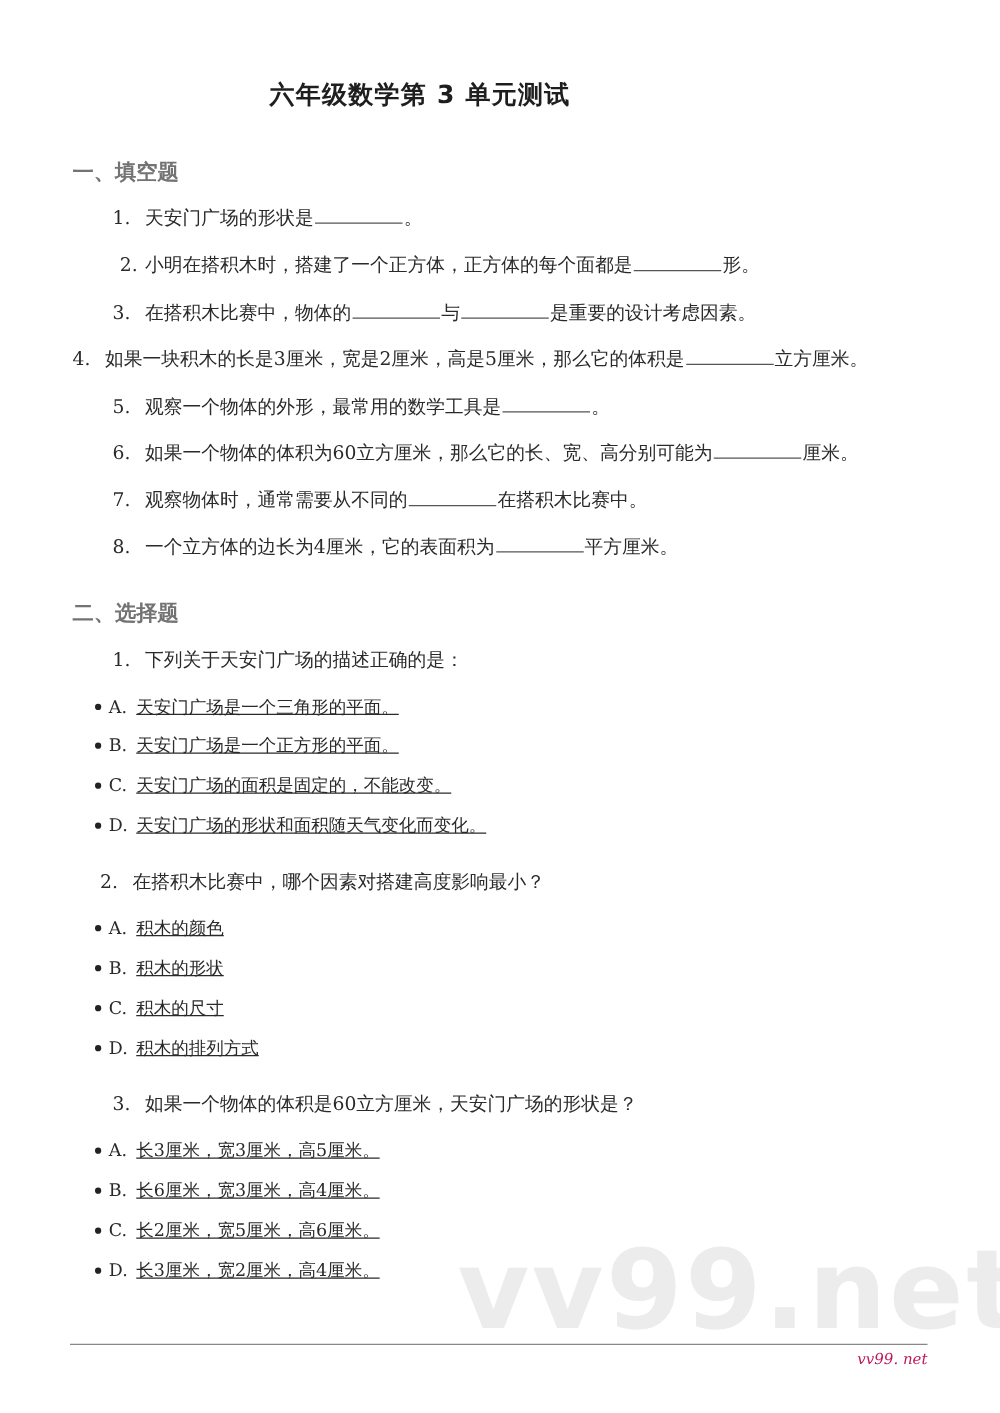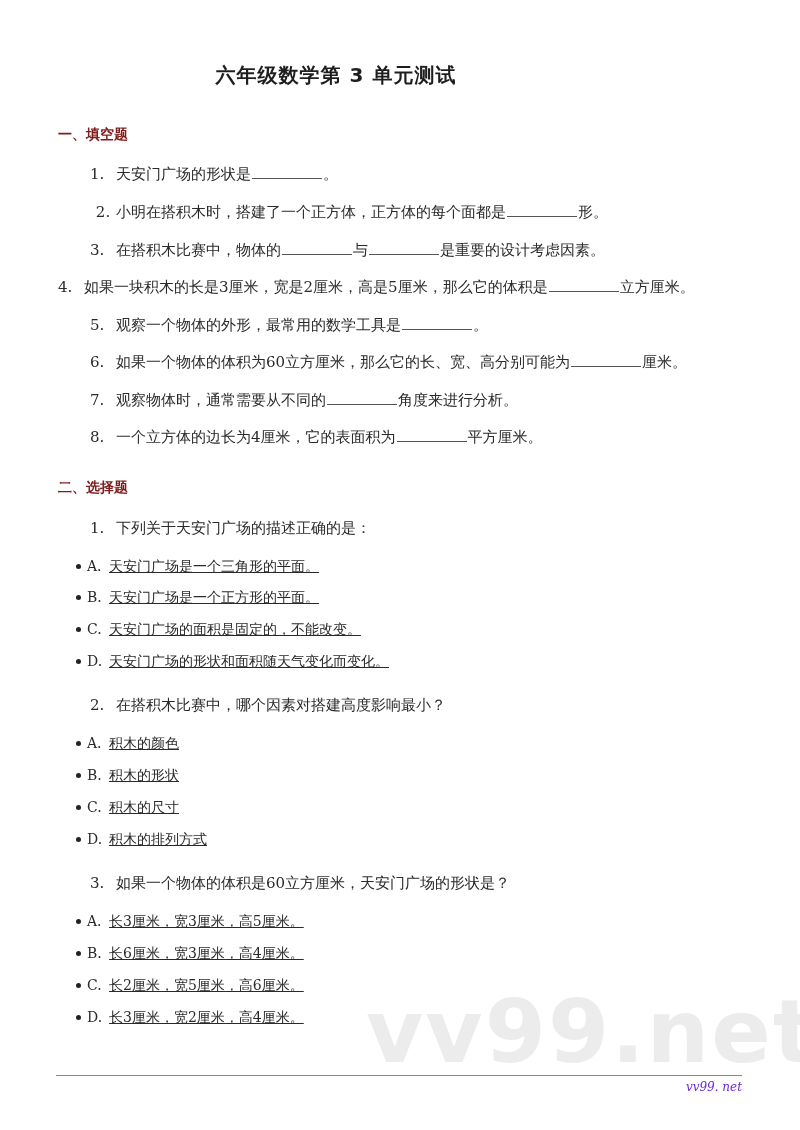--- a/index.html
+++ b/index.html
@@ -9,21 +9,21 @@
     color: #2a2a2a;
   }
   .title {
     position: absolute; left: 0; top: 62px; width: 672px; text-align: center;
     font-family: "DejaVu Sans", "Liberation Sans", sans-serif;
     font-size: 20px; font-weight: bold; color: #1e1e1e; letter-spacing: 1px;
   }
   .section-heading {
     position: absolute; left: 58px;
     font-family: Liberation Mono, monospace;
-    font-size: 14px; font-weight: bold; color: #7f1d1d;
+    font-size: 17px; font-weight: bold; color: #737373;
   }
   .line {
     position: absolute; font-size: 15px; white-space: nowrap; line-height: 20px;
   }
   .num { display: inline-block; width: 26px; }
   .blank {
     display: inline-block; width: 70px; height: 14px;
     border-bottom: 1px solid #555; vertical-align: baseline; margin: 0 1px;
   }
   .opt { position: absolute; left: 76px; font-size: 14px; white-space: nowrap; line-height: 20px; text-decoration: underline; }
@@ -31,21 +31,21 @@
   .opt-letter { display: inline-block; width: 22px; }
   .watermark {
     position: absolute; left: 366px; top: 980px;
     font-family: "DejaVu Sans", "Liberation Sans", sans-serif;
     font-size: 88px; font-weight: bold; color: #ececec; letter-spacing: 2px;
   }
   .footer-rule { position: absolute; left: 56px; top: 1075px; width: 686px; height: 1px; background: #888; }
   .footer-text {
     position: absolute; right: 58px; top: 1080px;
     font-family: "DejaVu Serif", "Liberation Serif", serif;
-    font-size: 12px; font-style: italic; color: #6d28d9;
+    font-size: 12px; font-style: italic; color: #be185d;
   }
 </style>
 </head>
 <body>
 
 <div class="title">六年级数学第 3 单元测试</div>
 
 <div class="section-heading" style="top:126px;">一、填空题</div>
 
 <div class="line" style="left:90px; top:164px;">
@@ -66,38 +66,38 @@
 
 <div class="line" style="left:90px; top:315px;">
   <span class="num">5.</span><span>观察一个物体的外形，最常用的数学工具是</span><span class="blank"></span><span>。</span>
 </div>
 
 <div class="line" style="left:90px; top:352px;">
   <span class="num">6.</span><span>如果一个物体的体积为60立方厘米，那么它的长、宽、高分别可能为</span><span class="blank"></span><span>厘米。</span>
 </div>
 
 <div class="line" style="left:90px; top:390px;">
-  <span class="num">7.</span><span>观察物体时，通常需要从不同的</span><span class="blank"></span><span>角度来进行分析。</span>
+  <span class="num">7.</span><span>观察物体时，通常需要从不同的</span><span class="blank"></span><span>在搭积木比赛中。</span>
 </div>
 
 <div class="line" style="left:90px; top:427px;">
   <span class="num">8.</span><span>一个立方体的边长为4厘米，它的表面积为</span><span class="blank"></span><span>平方厘米。</span>
 </div>
 
 <div class="section-heading" style="top:479px;">二、选择题</div>
 
 <div class="line" style="left:90px; top:518px;">
   <span class="num">1.</span><span>下列关于天安门广场的描述正确的是：</span>
 </div>
 <div class="opt" style="top:556px;"><span class="bullet"></span><span class="opt-letter">A.</span><span>天安门广场是一个三角形的平面。</span></div>
 <div class="opt" style="top:587px;"><span class="bullet"></span><span class="opt-letter">B.</span><span>天安门广场是一个正方形的平面。</span></div>
 <div class="opt" style="top:619px;"><span class="bullet"></span><span class="opt-letter">C.</span><span>天安门广场的面积是固定的，不能改变。</span></div>
 <div class="opt" style="top:651px;"><span class="bullet"></span><span class="opt-letter">D.</span><span>天安门广场的形状和面积随天气变化而变化。</span></div>
 
-<div class="line" style="left:90px; top:695px;">
+<div class="line" style="left:80px; top:695px;">
   <span class="num">2.</span><span>在搭积木比赛中，哪个因素对搭建高度影响最小？</span>
 </div>
 <div class="opt" style="top:733px;"><span class="bullet"></span><span class="opt-letter">A.</span><span>积木的颜色</span></div>
 <div class="opt" style="top:765px;"><span class="bullet"></span><span class="opt-letter">B.</span><span>积木的形状</span></div>
 <div class="opt" style="top:797px;"><span class="bullet"></span><span class="opt-letter">C.</span><span>积木的尺寸</span></div>
 <div class="opt" style="top:829px;"><span class="bullet"></span><span class="opt-letter">D.</span><span>积木的排列方式</span></div>
 
 <div class="line" style="left:90px; top:873px;">
   <span class="num">3.</span><span>如果一个物体的体积是60立方厘米，天安门广场的形状是？</span>
 </div>

